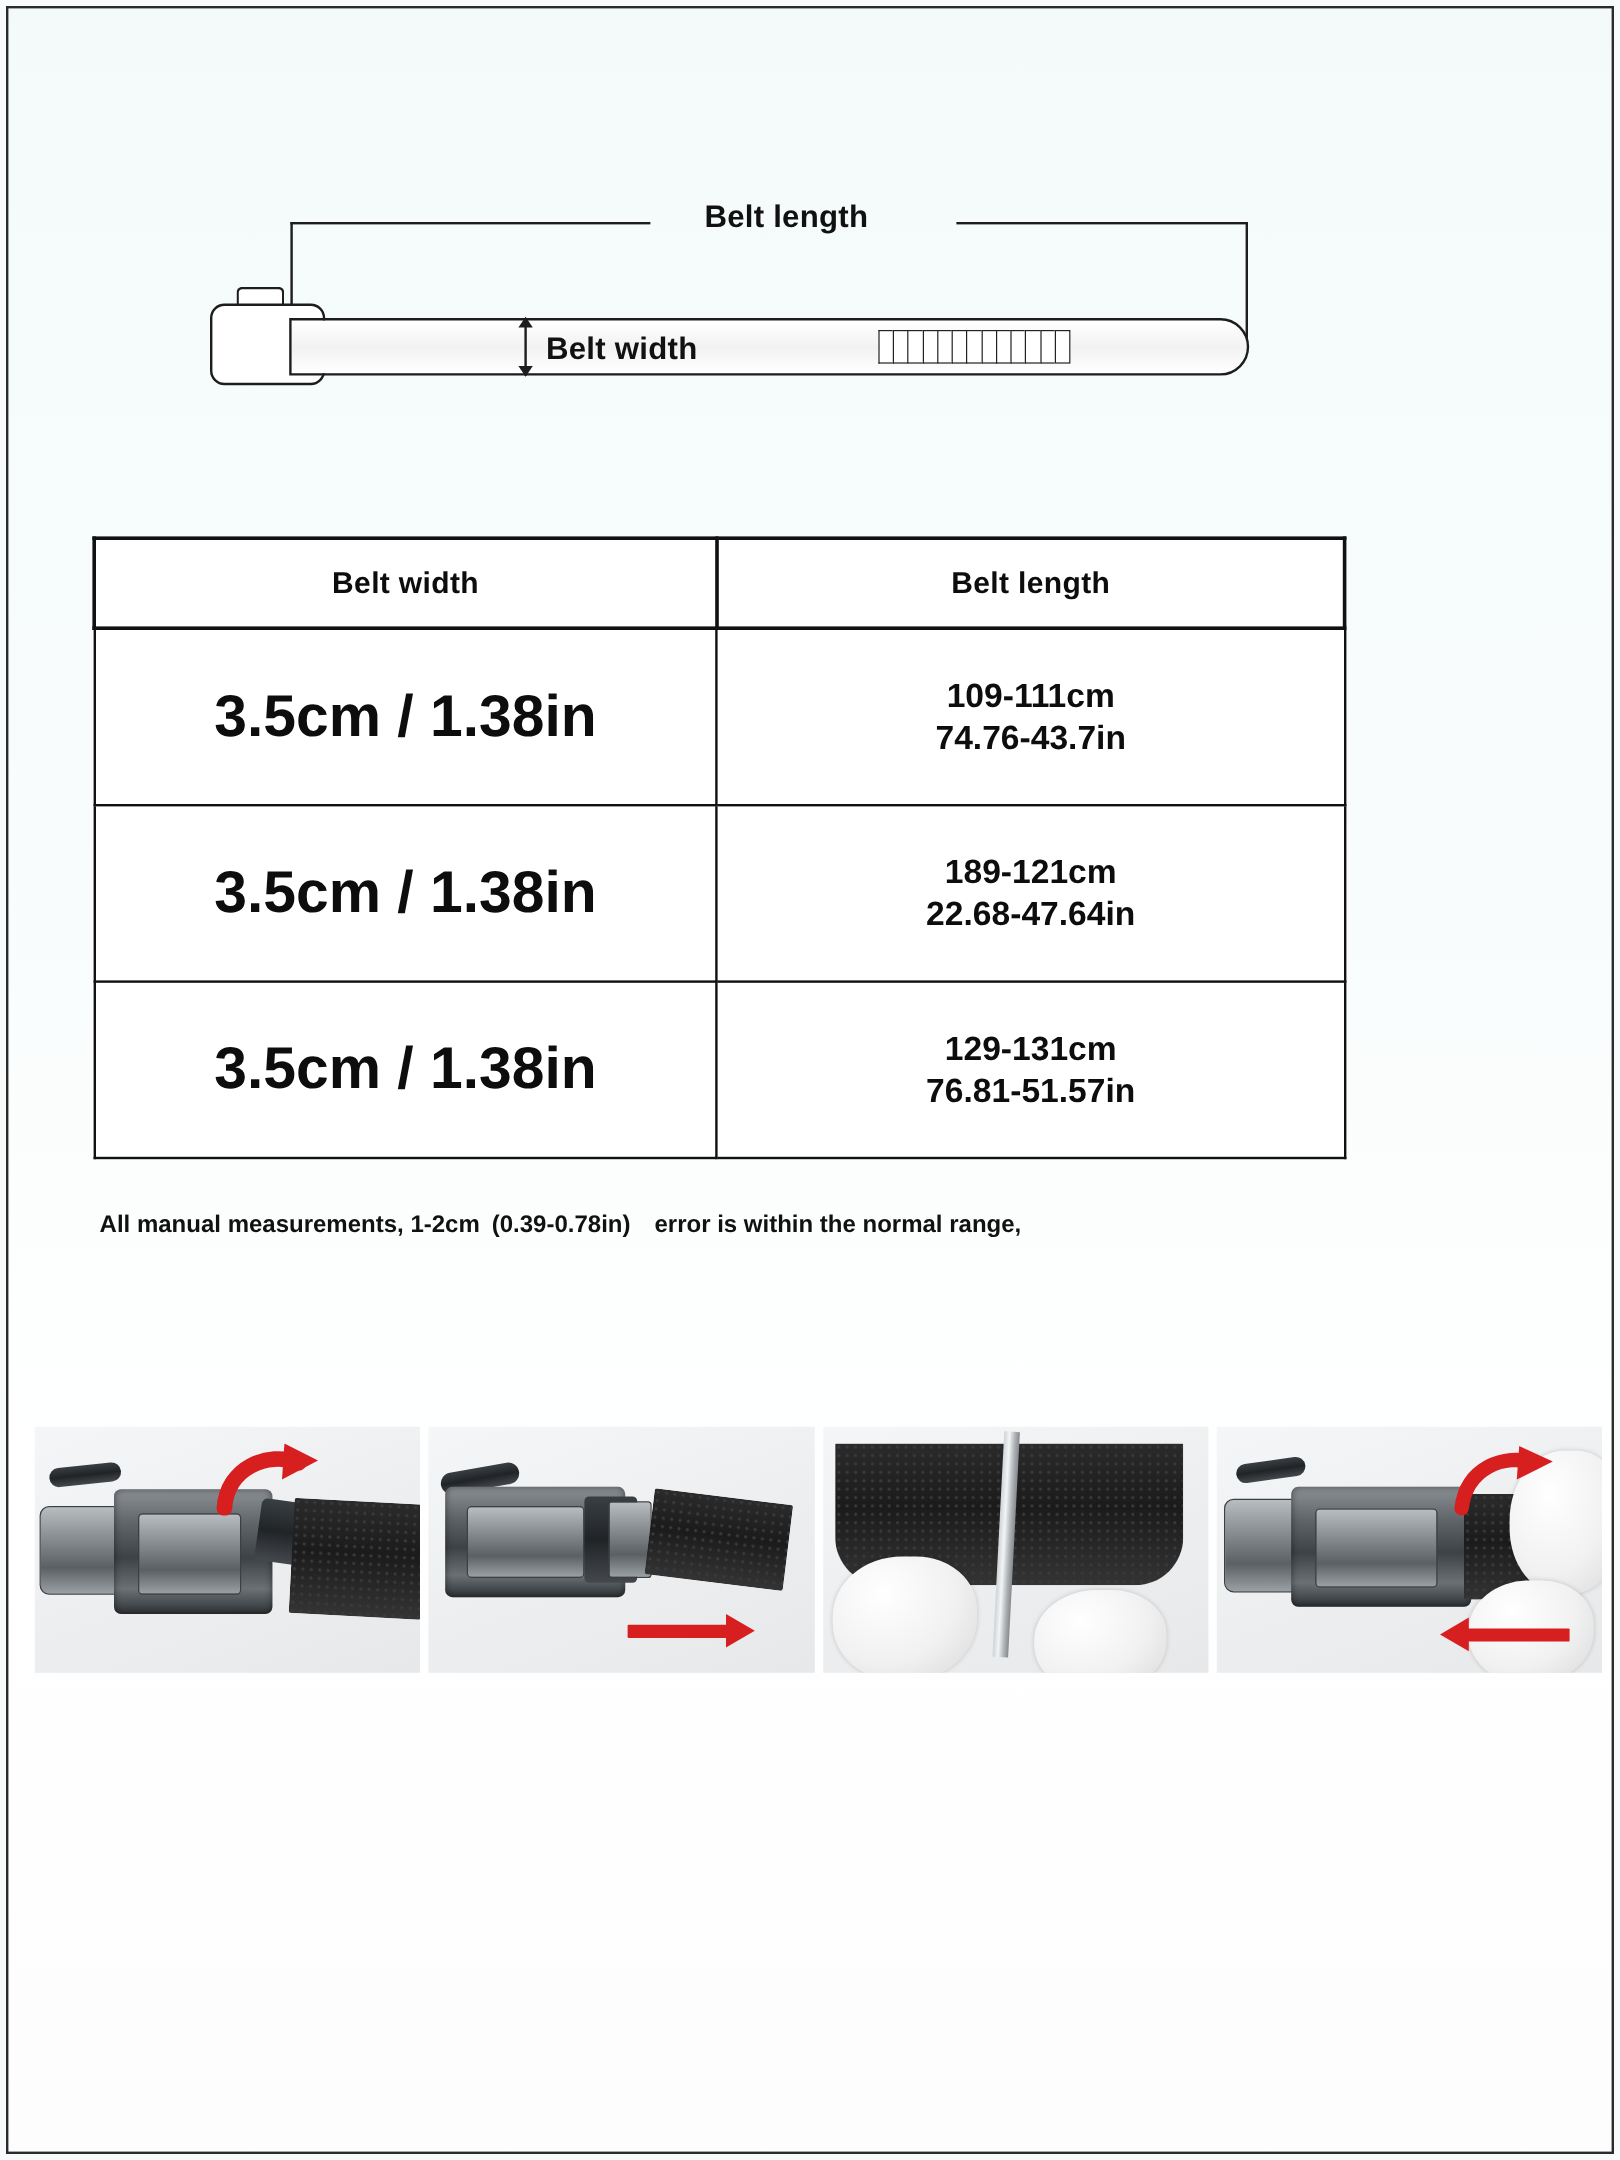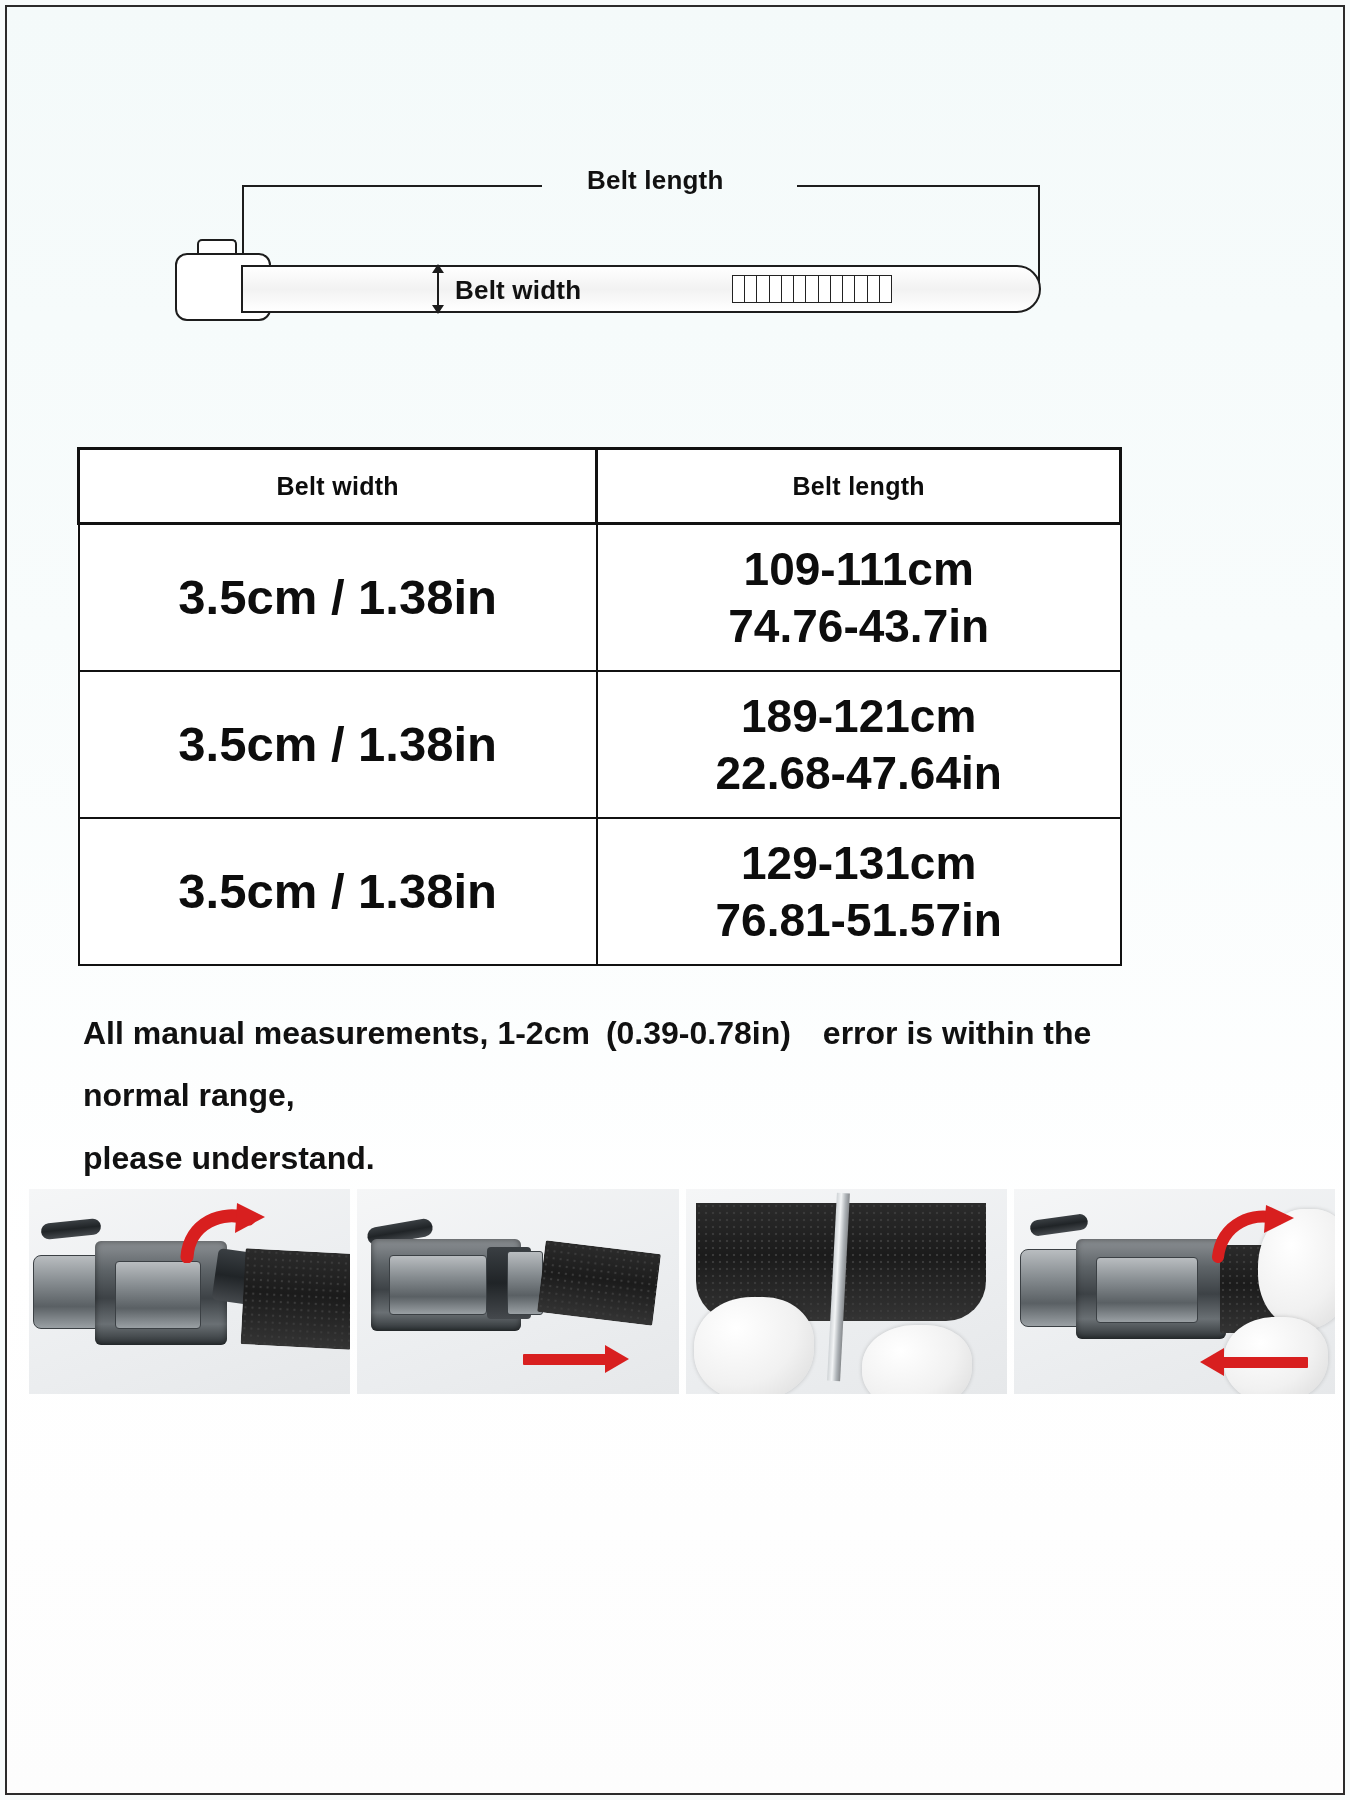--- a/index.html
+++ b/index.html
@@ -148,29 +148,29 @@
     height:70px;
     letter-spacing:.3px;
   }
   .size-table tbody td{
     height:143px;
     font-weight:bold;
     font-stretch:condensed;
     line-height:1.22;
   }
   .col-w{ width:520px; font-size:49px; }
-  .col-l{ width:525px; font-size:46px; }
+  .col-l{ width:525px; font-size:28px; }
   .col-l span{ display:block; }
 
   
   .note{
     position:absolute;
     left:76px; top:995px;
     width:1010px;
-    font-size:32px;
+    font-size:20px;
     font-weight:bold;
     color:#111;
     line-height:1.95;
   }
   .note .l2{ display:block; }
 
   
   .strip{
     position:absolute;
     left:22px; top:1182px;
@@ -306,21 +306,20 @@
           <td class="col-l">
             <span>129-131cm</span>
             <span>76.81-51.57in</span>
           </td>
         </tr>
       </tbody>
     </table>
 
     <div class="note">
       <span>All manual measurements, 1-2cm (0.39-0.78in) error is within the normal range,</span>
-      <span class="l2">please understand.</span>
     </div>
 
     <div class="strip">
 
       <div class="shot">
         <div class="bk-plate" style="left:4px;top:66px;width:74px;height:72px;border-radius:8px;"></div>
         <div class="bk-dark" style="left:12px;top:32px;width:60px;height:16px;border-radius:8px;transform:rotate(-6deg);"></div>
         <div class="bk-body" style="left:66px;top:52px;width:132px;height:104px;"></div>
         <div class="bk-plate" style="left:86px;top:72px;width:84px;height:66px;"></div>
         <div class="bk-dark" style="left:186px;top:62px;width:46px;height:52px;border-radius:5px;transform:rotate(8deg);"></div>

